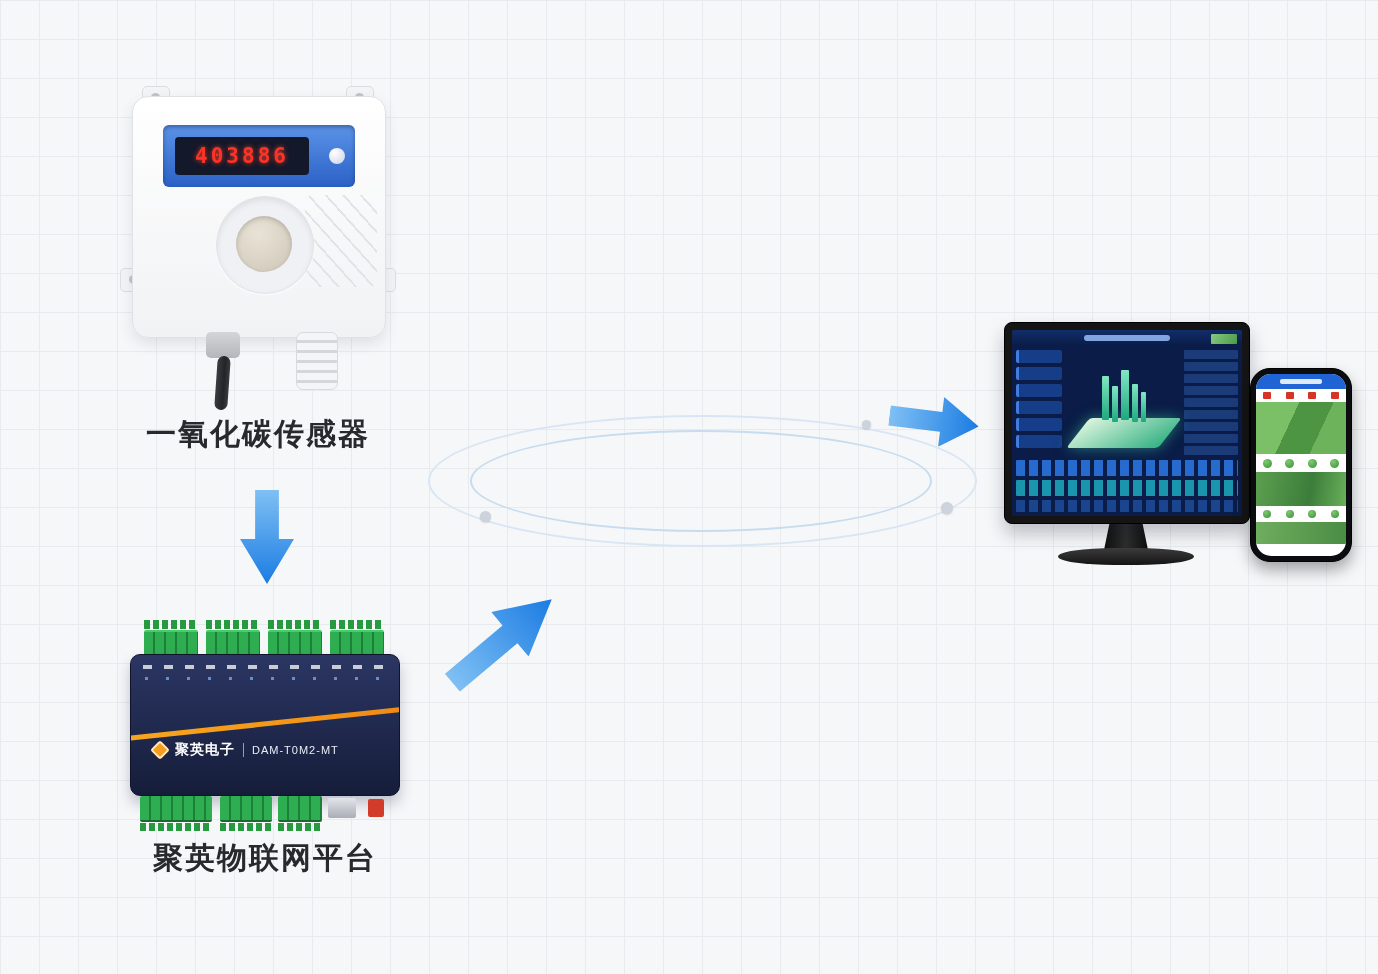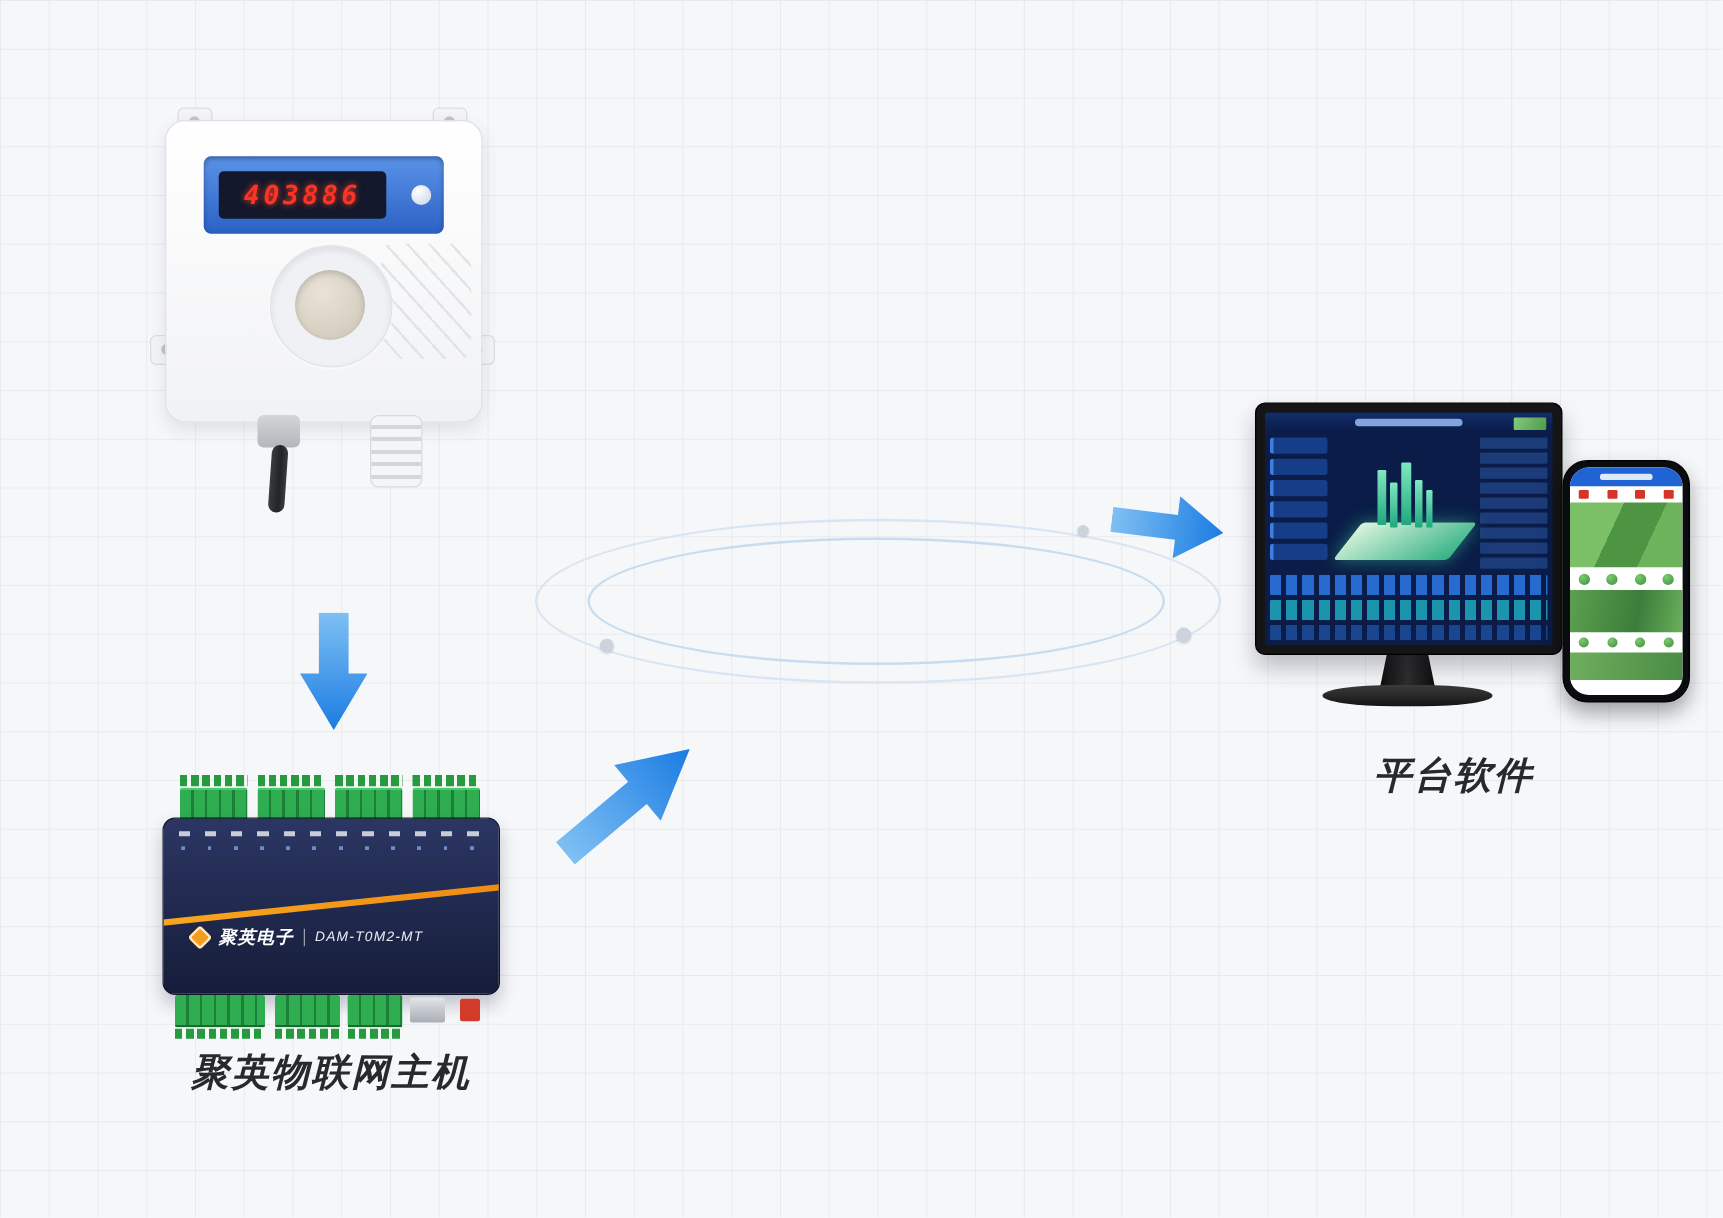--- a/index.html
+++ b/index.html
@@ -142,21 +142,21 @@
   .ps-icons{height:18px;background:#fff;display:flex;justify-content:space-around;align-items:center;}
   .ps-dot{width:9px;height:9px;border-radius:50%;background:radial-gradient(circle at 35% 30%,#7ccb6e,#3d8c3b);}
   .ps-img2{height:34px;background:linear-gradient(100deg,#5da050,#3c7d3a 60%,#69b05b);}
   .ps-icons2{height:16px;background:#fff;display:flex;justify-content:space-around;align-items:center;}
   .ps-dot2{width:8px;height:8px;border-radius:50%;background:radial-gradient(circle at 35% 30%,#7ccb6e,#3d8c3b);}
   .ps-img3{height:22px;background:linear-gradient(95deg,#6fae5e,#4a8c44);}
 </style>
 </head>
 <body>
 
-<div class="abs" style="left:0;top:0;width:1378px;height:974px;font-style:italic;">
+<div class="abs" style="left:0;top:0;width:1378px;height:974px;">
 
   <div class="ring ring-outer"></div>
   <div class="ring ring-inner"></div>
   <div class="ring-dot" style="left:480px;top:511px;width:11px;height:11px;"></div>
   <div class="ring-dot" style="left:941px;top:502px;width:12px;height:12px;"></div>
   <div class="ring-dot" style="left:862px;top:420px;width:9px;height:9px;"></div>
 
   <div class="flow-arrow arrow-down"></div>
   <div class="flow-arrow arrow-right-shape arrow-upright"></div>
   <div class="flow-arrow arrow-right-shape arrow-right"></div>
@@ -173,20 +173,21 @@
       </div>
       <div class="sensor-vents"></div>
       <div class="sensor-circle">
         <div class="sensor-circle-inner"></div>
       </div>
     </div>
     <div class="cable-gland"></div>
     <div class="cable"></div>
     <div class="vent-cap"></div>
   </div>
+  <div class="diagram-label" style="left:118px;top:414px;width:280px;">一氧化碳传感器</div>
 
   <div class="abs host">
     <div class="tgroup" style="left:14px;width:54px;">
       <div class="tpins"></div>
       <div class="tblock"></div>
     </div>
     <div class="tgroup" style="left:76px;width:54px;">
       <div class="tpins"></div>
       <div class="tblock"></div>
     </div>
@@ -219,21 +220,21 @@
       <div class="bblock"></div>
       <div class="bpins"></div>
     </div>
     <div class="bgroup" style="left:148px;width:44px;">
       <div class="bblock"></div>
       <div class="bpins"></div>
     </div>
     <div class="eth-port"></div>
     <div class="red-part"></div>
   </div>
-  <div class="diagram-label" style="left:125px;top:838px;width:280px;">聚英物联网主机</div>
+  <div class="diagram-label" style="left:125px;top:838px;width:280px;">聚英物联网平台</div>
 
 
   <div class="abs monitor">
     <div class="monitor-screen">
       <div class="scr-header">
         <div class="scr-title"></div>
       </div>
       <div class="scr-thumb"></div>
       <div class="scr-side">
         <div class="scr-side-item"></div>
@@ -289,15 +290,14 @@
       <div class="ps-img2"></div>
       <div class="ps-icons2">
         <div class="ps-dot2"></div>
         <div class="ps-dot2"></div>
         <div class="ps-dot2"></div>
         <div class="ps-dot2"></div>
       </div>
       <div class="ps-img3"></div>
     </div>
   </div>
-  <div class="diagram-label" style="left:1058px;top:600px;width:210px;font-weight:600;">平台软件</div>
 
 </div>
 
 </body></html>

